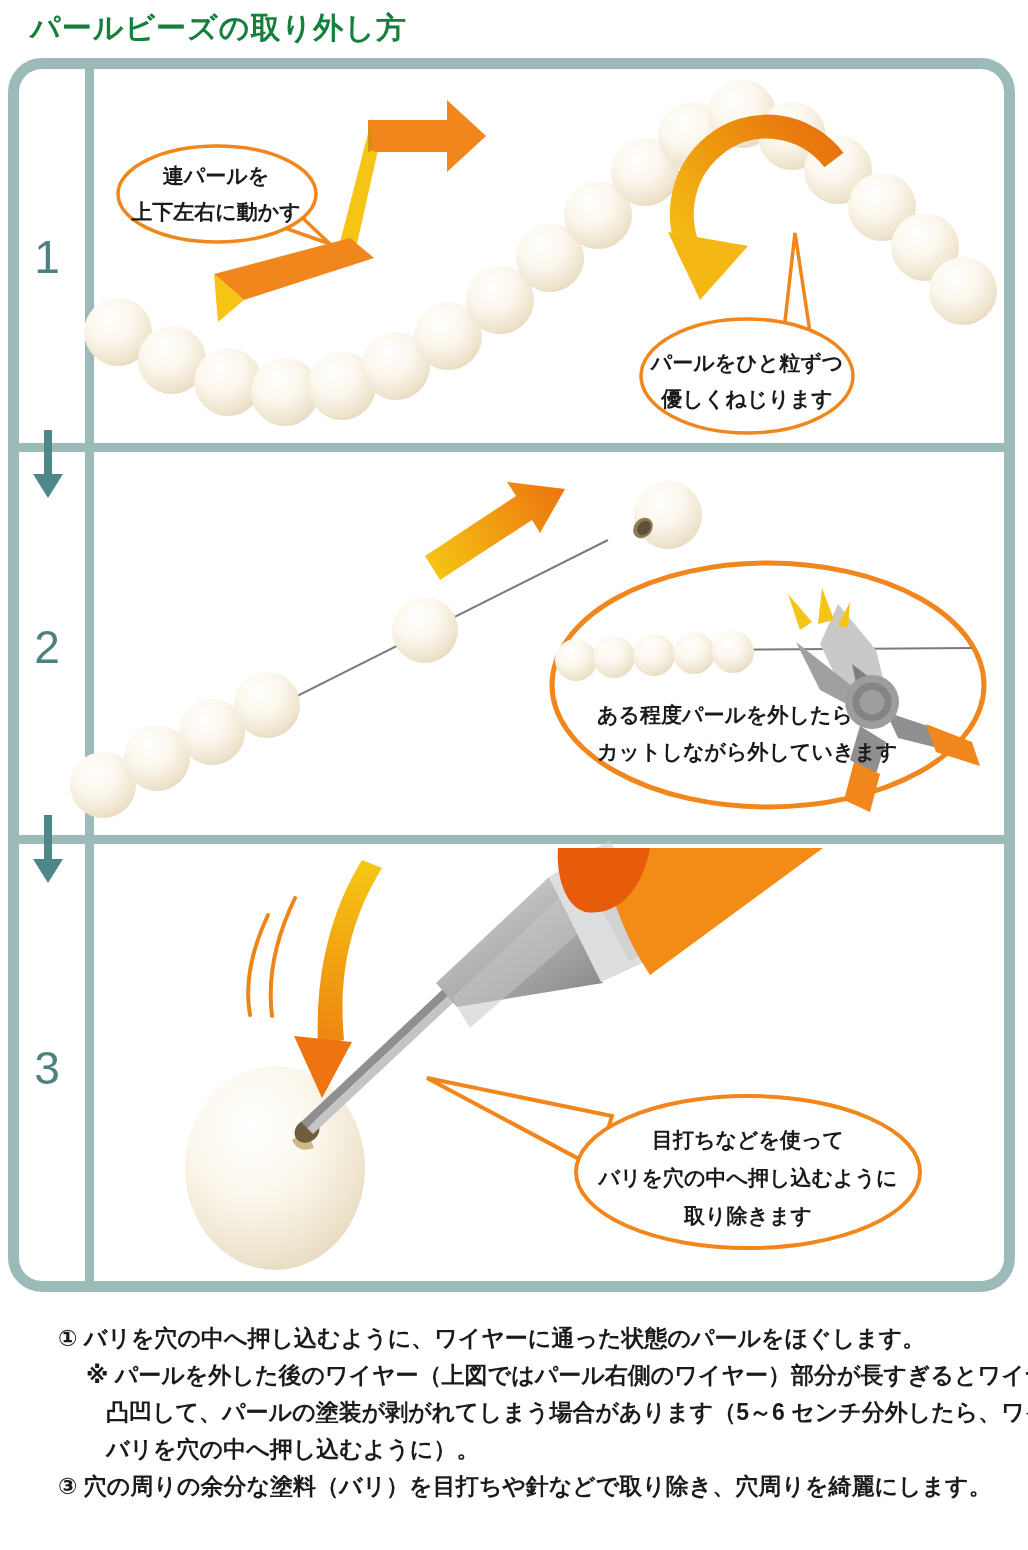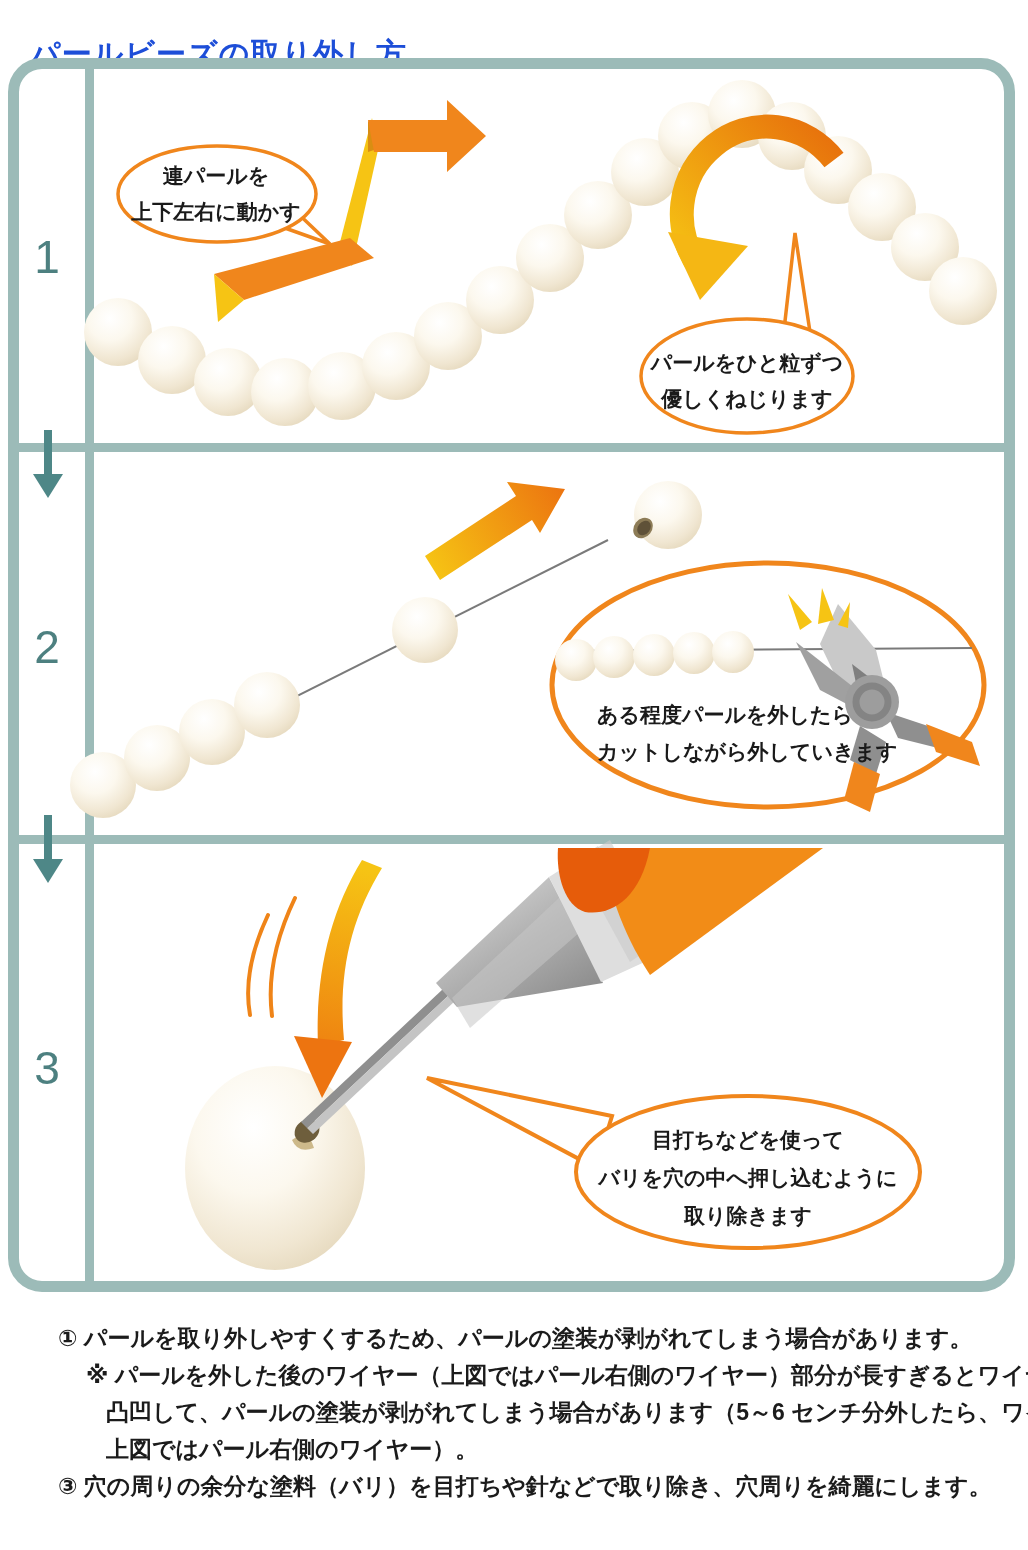--- a/index.html
+++ b/index.html
@@ -1,19 +1,19 @@
 <!DOCTYPE html>
 <html><head>
 <meta charset="utf-8">
 <style>
   html,body{margin:0;padding:0;background:#ffffff;}
   body{width:1028px;height:1550px;position:relative;overflow:hidden;
        font-family:"Liberation Sans","DejaVu Sans",sans-serif;}
   .page-title{position:absolute;left:30px;top:8px;font-size:30px;font-weight:700;
-       color:#1d4ed8;letter-spacing:1px;margin-top:26px;}
+       color:#15803d;letter-spacing:1px;}
   .frame{position:absolute;left:8px;top:58px;width:1007px;height:1234px;
        border:11px solid #9cbbb8;border-radius:34px;box-sizing:border-box;background:#ffffff;}
   svg.art{position:absolute;left:0;top:0;}
   .notes{position:absolute;left:0;top:1320px;width:1028px;color:#1b1b1b;
        font-size:23px;font-weight:600;line-height:37px;}
   .note-line{white-space:nowrap;}
   .ind0{padding-left:58px;}
   .ind1{padding-left:86px;}
   .ind2{padding-left:106px;}
   text.bubble-t{font-size:21px;font-weight:700;fill:#1a1a1a;}
@@ -189,18 +189,18 @@
       <path d="M427 1078 L612 1116 L596 1168 Z" fill="#ffffff" stroke="#f0861c" stroke-width="4"></path>
       <ellipse cx="748" cy="1172" rx="172" ry="76" fill="#ffffff" stroke="#f0861c" stroke-width="4"></ellipse>
       <text class="bubble-t" x="748" y="1147" text-anchor="middle">目打ちなどを使って</text>
       <text class="bubble-t" x="748" y="1185" text-anchor="middle">バリを穴の中へ押し込むように</text>
       <text class="bubble-t" x="748" y="1223" text-anchor="middle">取り除きます</text>
     </g>
   </g>
 </svg>
 
 <div class="notes">
-  <div class="note-line ind0">① パールを取り外しやすくするため、パールの塗装が剥がれてしまう場合があります。</div>
+  <div class="note-line ind0">① バリを穴の中へ押し込むように、ワイヤーに通った状態のパールをほぐします。</div>
   <div class="note-line ind1">※ パールを外した後のワイヤー（上図ではパール右側のワイヤー）部分が長すぎるとワイヤーが</div>
   <div class="note-line ind2">凸凹して、パールの塗装が剥がれてしまう場合があります（5～6 センチ分外したら、ワイヤーを</div>
-  <div class="note-line ind2">上図ではパール右側のワイヤー）。</div>
+  <div class="note-line ind2">バリを穴の中へ押し込むように）。</div>
   <div class="note-line ind0">③ 穴の周りの余分な塗料（バリ）を目打ちや針などで取り除き、穴周りを綺麗にします。</div>
 </div>
 
 </body></html>

